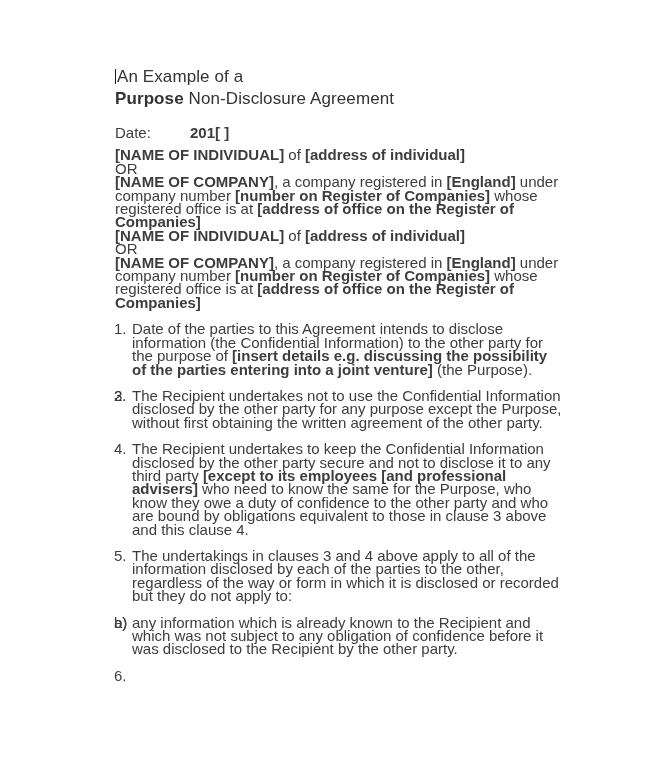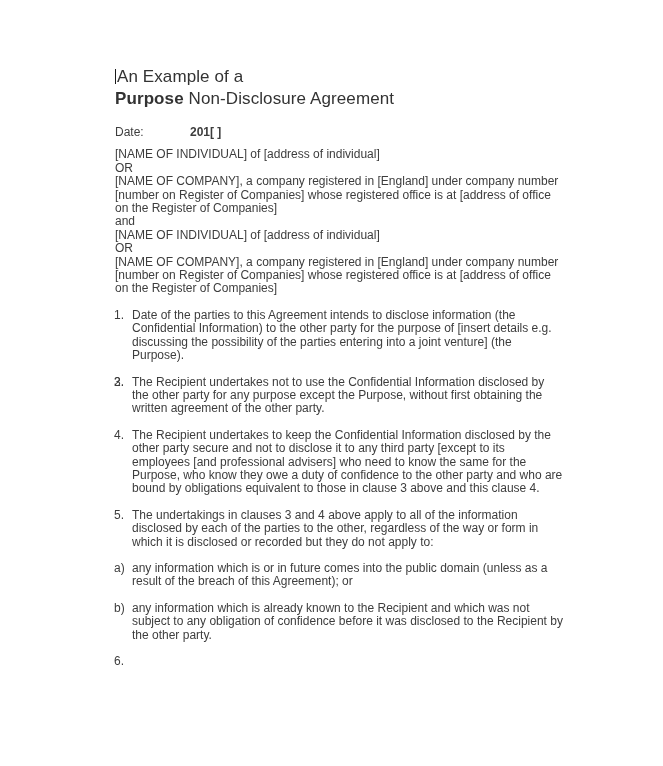--- a/index.html
+++ b/index.html
@@ -31,28 +31,28 @@
   }
   .doc-title b { font-weight: bold; }
   .caret {
     display: inline-block;
     width: 1px;
     height: 15px;
     background: #1a1a1a;
     margin-right: 1px;
     vertical-align: -2px;
   }
-  .bodytext { font-size: 12px; line-height: 13.4px; }
+  .bodytext { font-size: 15px; line-height: 13.4px; }
   .date-row { margin-top: 16px; }
   .date-label { display: inline-block; width: 75px; }
   .date-value { font-weight: bold; }
   .parties-label { margin-top: 12px; }
   .parties { margin-top: 9px; width: 448px; }
   .parties p { margin: 0; }
-  .parties b, .clauses b { font-weight: normal; }
+  .parties b, .clauses b { font-weight: bold; }
   .clauses {
     margin: 13px 0 0 0;
     padding: 0;
     list-style: none;
     width: 448px;
   }
   .clause {
     position: relative;
     padding-left: 17px;
     margin: 0;
@@ -69,21 +69,20 @@
 
   <div class="bodytext date-row">
     <span class="date-label">Date:</span><span class="date-value">201[ ]</span>
   </div>
 
 
   <div class="bodytext parties">
       <p><b>[NAME OF INDIVIDUAL]</b><span> of </span><b>[address of individual]</b></p>
       <p><span>OR</span></p>
       <p><b>[NAME OF COMPANY]</b><span>, a company registered in </span><b>[England]</b><span> under company number </span><b>[number on Register of Companies]</b><span> whose registered office is at </span><b>[address of office on the Register of Companies]</b></p>
-      <p><span>and</span></p>
       <p><b>[NAME OF INDIVIDUAL]</b><span> of </span><b>[address of individual]</b></p>
       <p><span>OR</span></p>
       <p><b>[NAME OF COMPANY]</b><span>, a company registered in </span><b>[England]</b><span> under company number </span><b>[number on Register of Companies]</b><span> whose registered office is at </span><b>[address of office on the Register of Companies]</b></p>
     </div>
 
   <ol class="bodytext clauses">
       <li class="clause">
     <span class="marker">1.</span>
     <span><span>Date of the parties to this Agreement intends to disclose information (the Confidential Information) to the other party for the purpose of </span><b>[insert details e.g. discussing the possibility of the parties entering into a joint venture]</b><span> (the Purpose).</span></span>
   </li>
@@ -97,21 +96,20 @@
       <li class="clause">
     <span class="marker">4.</span>
     <span><span>The Recipient undertakes to keep the Confidential Information disclosed by the other party secure and not to disclose it to any third party </span><b>[except to its employees [and professional advisers]</b><span> who need to know the same for the Purpose, who know they owe a duty of confidence to the other party and who are bound by obligations equivalent to those in clause 3 above and this clause 4.</span></span>
   </li>
       <li class="clause">
     <span class="marker">5.</span>
     <span><span>The undertakings in clauses 3 and 4 above apply to all of the information disclosed by each of the parties to the other, regardless of the way or form in which it is disclosed or recorded but they do not apply to:</span></span>
   </li>
       <li class="clause">
     <span class="marker">a)</span>
-    <span><span>any information which is or in future comes into the public domain (unless as a result of the breach of this Agreement); or</span></span>
   </li>
       <li class="clause">
     <span class="marker">b)</span>
     <span><span>any information which is already known to the Recipient and which was not subject to any obligation of confidence before it was disclosed to the Recipient by the other party.</span></span>
   </li>
       <li class="clause">
     <span class="marker">6.</span>
   </li>
     </ol>
 

